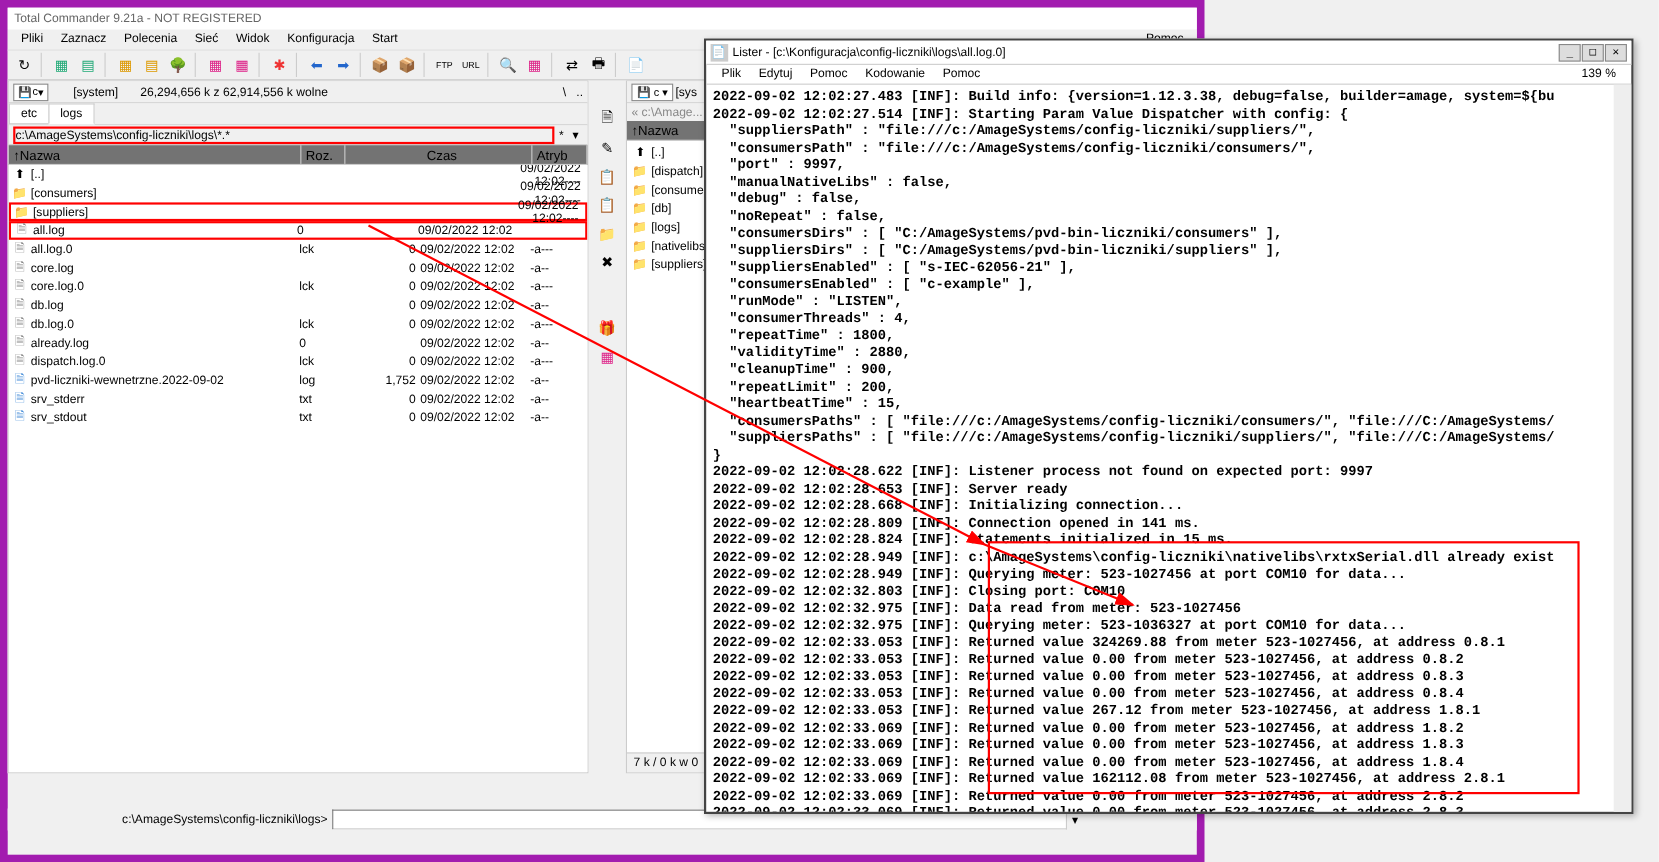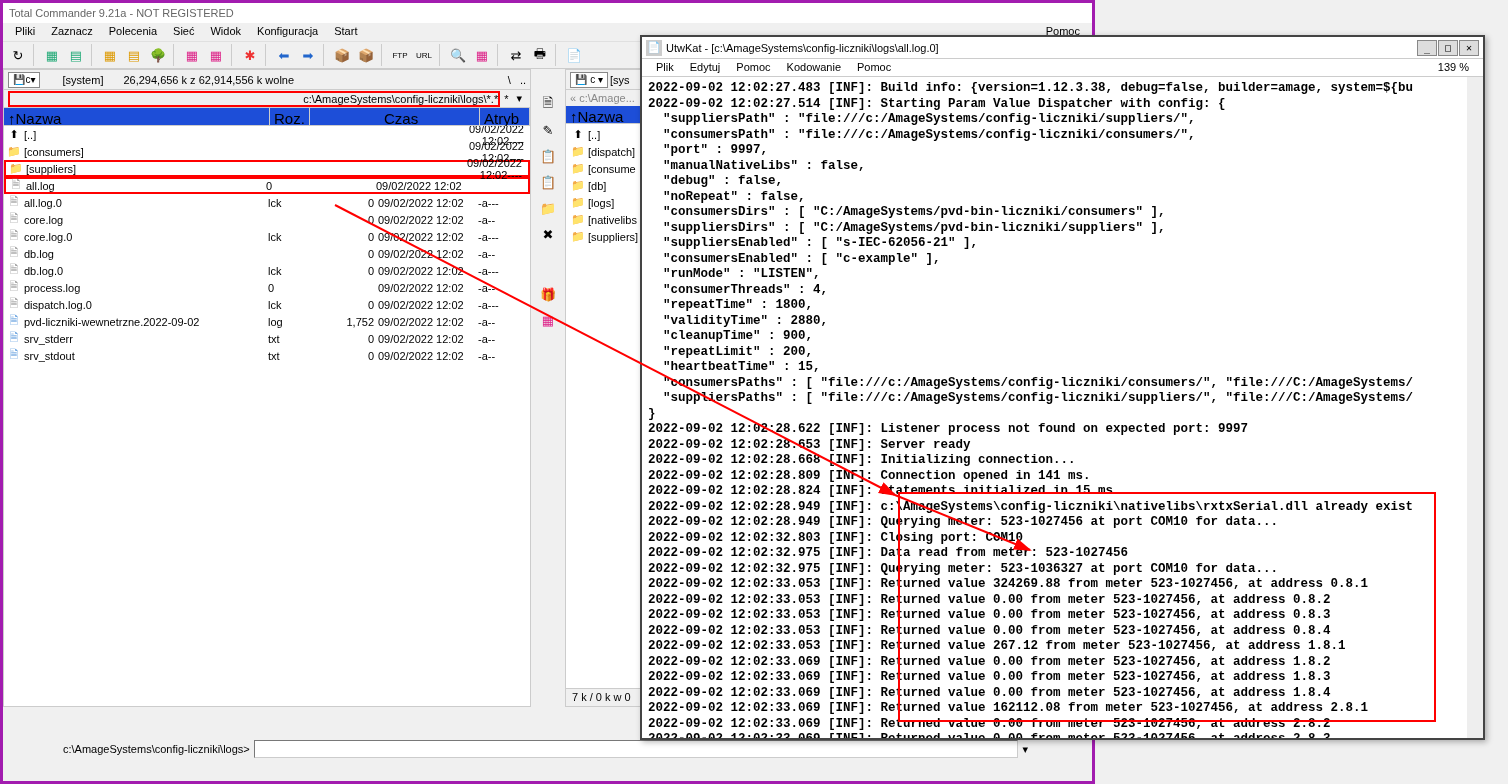--- a/index.html
+++ b/index.html
@@ -1,36 +1,36 @@
 <!DOCTYPE html>
 <html><head>
 <meta charset="utf-8">
 <style>
 * { box-sizing: border-box; margin: 0; padding: 0; }
 body { font-family: Tahoma, Arial, sans-serif; font-size: 11px; background: #f0f0f0; width: 1508px; height: 784px; position: relative; overflow: hidden; }
-.main-window { position: absolute; top: 0; left: 0; width: 1095px; height: 784px; background: #f0f0f0; border: 3px solid #a21caf; }
+.main-window { position: absolute; top: 0; left: 0; width: 1095px; height: 784px; background: #f0f0f0; border: 7px solid #a21caf; }
 .title-bar { height: 20px; background: #fff; font-size: 11px; padding: 2px 6px; color: #666; display: flex; align-items: center; }
 .menu-bar { height: 18px; background: #f0f0f0; display: flex; padding: 0 4px; font-size: 11px; }
 .menu-item { padding: 2px 8px; cursor: default; }
 .menu-item.help { margin-left: auto; }
 .toolbar { height: 28px; background: #f0f0f0; border-top: 1px solid #e0e0e0; border-bottom: 1px solid #ccc; display: flex; align-items: center; padding: 2px 4px; gap: 2px; }
 .tool-btn { width: 22px; height: 22px; border: 1px solid transparent; display: inline-flex; align-items: center; justify-content: center; font-size: 13px; cursor: default; }
 .tool-sep { width: 4px; height: 22px; border-left: 1px solid #ccc; margin: 0 2px; }
 .panels { display: flex; height: calc(100% - 140px); }
 .panel { flex: 1; border: 1px solid #ccc; display: flex; flex-direction: column; background: #fff; position: relative; }
 .drive-bar { height: 20px; background: #f0f0f0; display: flex; align-items: center; padding: 0 4px; border-bottom: 1px solid #ccc; font-size: 11px; }
 .drive-btn { border: 1px solid #888; background: #fff; padding: 0 4px; height: 16px; display: inline-flex; align-items: center; margin-right: 2px; font-size: 10px; }
 .drive-info { margin-left: 20px; color: #000; }
 .tabs { height: 20px; background: #f0f0f0; display: flex; border-bottom: 1px solid #ccc; }
 .tab { padding: 2px 10px; border: 1px solid #ccc; background: #fff; font-size: 11px; cursor: default; margin-right: -1px; }
 .tab.active { background: #fff; border-bottom: 1px solid #fff; }
-.path-bar { height: 18px; background: #f0f0f0; padding: 2px 4px; font-size: 11px; display: flex; align-items: center; border-bottom: 1px solid #ccc; text-align: right; }
+.path-bar { height: 18px; background: #f0f0f0; padding: 2px 4px; font-size: 11px; display: flex; align-items: center; border-bottom: 1px solid #ccc; }
 .path-text { flex: 1; }
 .path-text.red { border: 2px solid red; }
-.col-header { height: 18px; background: #1d4ed8; display: flex; border-bottom: 1px solid #ccc; font-size: 15px; }
+.col-header { height: 18px; background: #737373; display: flex; border-bottom: 1px solid #ccc; font-size: 12px; }
 .col-h { padding: 2px 4px; border-right: 1px solid #ccc; }
 .col-name { flex: 1; text-align: left; }
 .col-ext { width: 40px; }
 .col-size { width: 70px; text-align: right; margin-top: 22px; }
 .col-date { width: 100px; }
 .col-attr { width: 50px; }
 .file-list { flex: 1; overflow: auto; background: #fff; font-size: 11px; }
 .file-row { display: flex; height: 17px; align-items: center; padding: 0 2px; }
 .file-row.selected { background: #fff; border: 2px solid red; }
 .ficon { width: 16px; height: 14px; margin-right: 2px; display: inline-flex; align-items: center; justify-content: center; font-size: 11px; }
@@ -38,21 +38,21 @@
 .ficon.file { color: #888; }
 .ficon.log { color: #4a90d9; }
 .fname { flex: 1; overflow: hidden; white-space: nowrap; }
 .fext { width: 40px; }
 .fsize { width: 70px; text-align: right; padding-right: 4px; }
 .fdate { width: 100px; }
 .fattr { width: 50px; }
 .status-bar { height: 18px; background: #f0f0f0; padding: 2px 6px; border-top: 1px solid #ccc; font-size: 11px; }
 .tool-strip { position: absolute; left: 532px; top: 88px; width: 30px; display: flex; flex-direction: column; gap: 4px; padding: 2px; }
 .tool-strip .tb { width: 22px; height: 22px; display: flex; align-items: center; justify-content: center; font-size: 13px; }
-.cmd-bar { position: absolute; bottom: 22px; left: 0; right: 0; height: 20px; display: flex; align-items: center; padding: 0 60px; background: #f0f0f0; }
+.cmd-bar { position: absolute; bottom: 22px; left: 0; right: 0; height: 20px; display: flex; align-items: center; padding: 0 104px; background: #f0f0f0; }
 .cmd-prompt { font-size: 11px; margin-right: 4px; }
 .cmd-input { flex: 1; border: 1px inset #ccc; height: 18px; background: #fff; font-size: 11px; padding: 0 2px; }
 .fkeys { position: absolute; bottom: 0; left: 0; right: 0; height: 22px; display: flex; background: #f0f0f0; border-top: 1px solid #ccc; }
 .fkey { flex: 1; text-align: center; font-size: 11px; padding: 3px 0; border-right: 1px solid #ccc; }
 .right-panel-nav { background: #f0f0f0; color: #888; padding: 2px 4px; font-size: 11px; }
 .right-tree { background: #fff; font-size: 11px; padding: 2px; }
 .tree-item { display: flex; align-items: center; height: 17px; padding-left: 2px; }
 .tree-item .ficon.folder { color: #d9a400; }
 .lister-window { position: absolute; top: 35px; left: 640px; width: 845px; height: 705px; background: #fff; border: 2px solid #444; box-shadow: 2px 2px 6px rgba(0,0,0,.3); }
 .lister-title { height: 22px; background: #fff; display: flex; align-items: center; padding: 0 4px; border-bottom: 1px solid #ccc; font-size: 11px; }
@@ -120,20 +120,24 @@
 
   <div class="panels">
 
     <div class="panel" style="flex:0 0 528px">
       <div class="drive-bar">
         <span class="drive-btn">💾 <span>c</span> ▾</span>
         <span class="drive-info">[system]</span>
         <span class="drive-info">26,294,656 k z 62,914,556 k wolne</span>
         <span style="margin-left:auto">\ &nbsp; ..</span>
       </div>
+      <div class="tabs">
+        <span class="tab">etc</span>
+        <span class="tab active">logs</span>
+      </div>
       <div class="path-bar">
         <span class="path-text red">c:\AmageSystems\config-liczniki\logs\*.*</span>
         <span style="padding:0 4px">*</span>
         <span style="padding:0 4px">▾</span>
       </div>
       <div class="col-header">
         <span class="col-h col-name">↑<span>Nazwa</span></span>
         <span class="col-h col-ext">Roz.</span>
         <span class="col-h col-size">Wielkość</span>
         <span class="col-h col-date">Czas</span>
@@ -207,21 +211,21 @@
           <div class="file-row">
             <span class="ficon file">🗎</span>
             <span class="fname">db.log.0</span>
             <span class="fext">lck</span>
             <span class="fsize">0</span>
             <span class="fdate">09/02/2022 12:02</span>
             <span class="fattr">-a---</span>
           </div>
           <div class="file-row">
             <span class="ficon file">🗎</span>
-            <span class="fname">process.log</span>
+            <span class="fname">already.log</span>
             <span class="fext">0</span>
             <span class="fsize"></span>
             <span class="fdate">09/02/2022 12:02</span>
             <span class="fattr">-a--</span>
           </div>
           <div class="file-row">
             <span class="ficon file">🗎</span>
             <span class="fname">dispatch.log.0</span>
             <span class="fext">lck</span>
             <span class="fsize">0</span>
@@ -314,21 +318,21 @@
     <span class="cmd-prompt">c:\AmageSystems\config-liczniki\logs&gt;</span>
     <input class="cmd-input" style="">
     <span style="padding:0 4px">▾</span>
   </div>
 
 </div>
 
 <div class="lister-window">
   <div class="lister-title">
     <span class="lister-title-icon">📄</span>
-    <span class="lister-title-text">UtwKat - [c:\AmageSystems\config-liczniki\logs\all.log.0]</span>
+    <span class="lister-title-text">Lister - [c:\Konfiguracja\config-liczniki\logs\all.log.0]</span>
     <span class="win-btns">
       <span class="win-btn">_</span>
       <span class="win-btn">□</span>
       <span class="win-btn">✕</span>
     </span>
   </div>
   <div class="lister-menu">
     <span class="mi">Plik</span>
     <span class="mi">Edytuj</span>
     <span class="mi">Pomoc</span>

